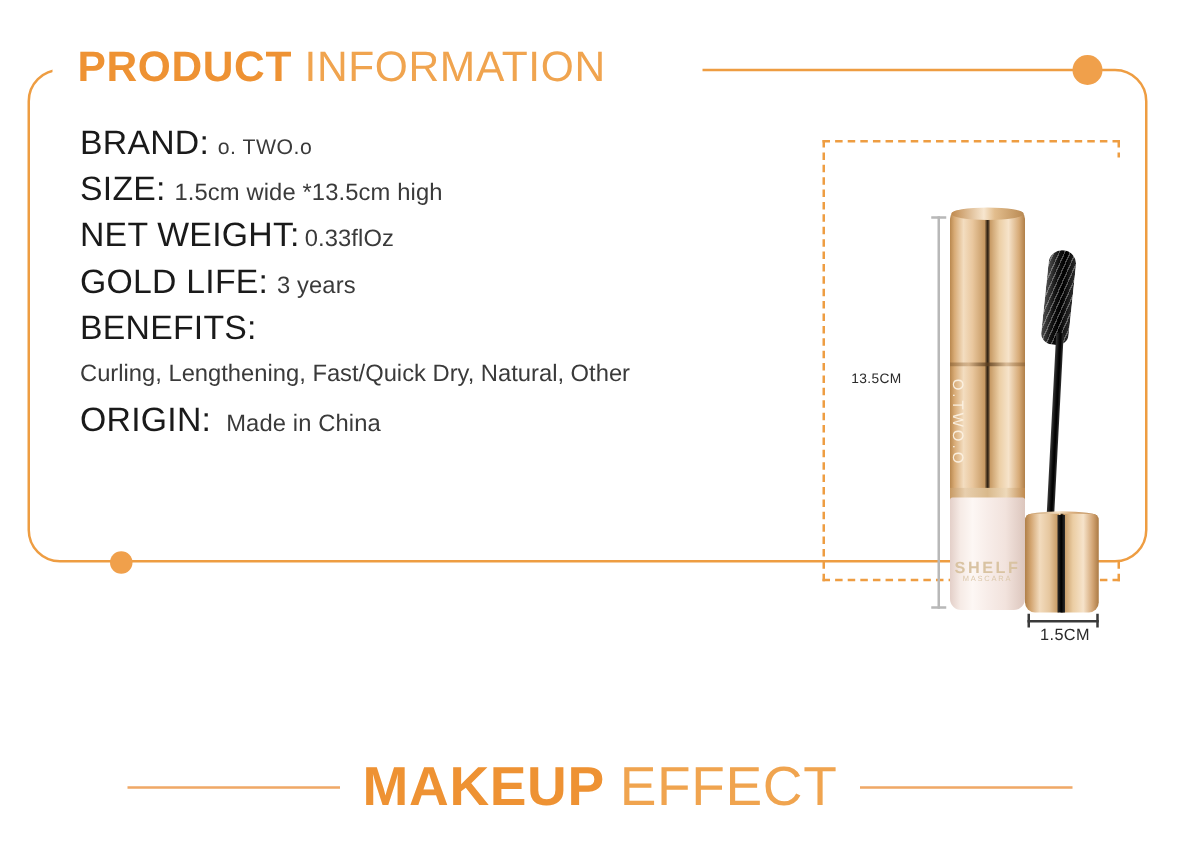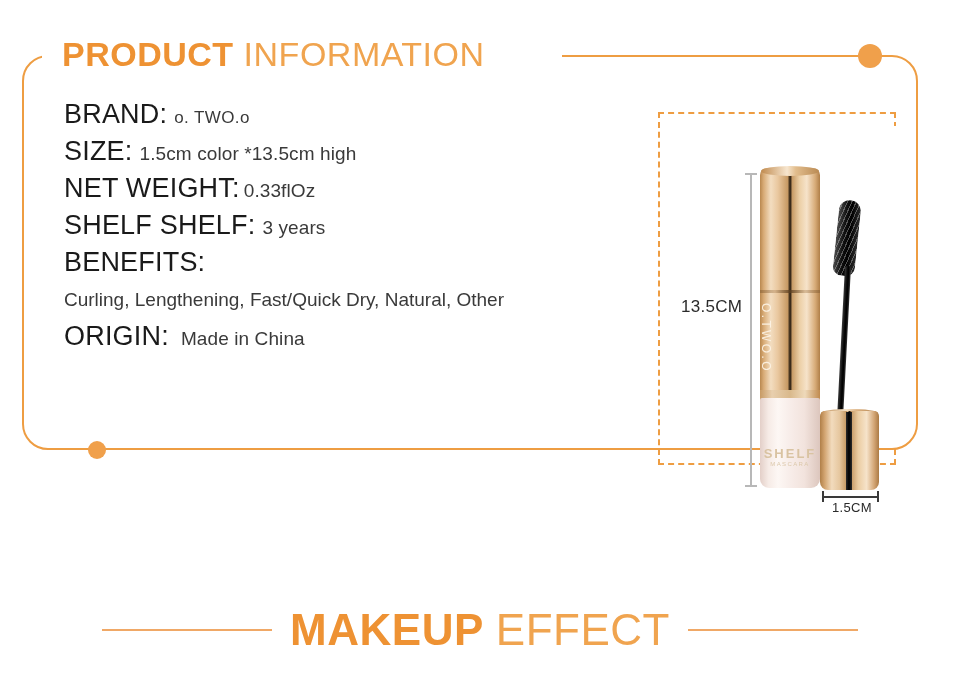--- a/index.html
+++ b/index.html
@@ -358,21 +358,21 @@
     width: 12px;
     height: 2px;
     background: #b8b8b8;
   }
   #dim-height-tick-top { top: 173px; }
   #dim-height-tick-bottom { top: 485px; }
   #dim-height-label {
     position: absolute;
     left: 681px;
     top: 297px;
-    font-size: 17px;
+    font-size: 11px;
     font-weight: 400;
     color: #2b2b2b;
     letter-spacing: .3px;
     white-space: nowrap;
   }
 
   
   #dim-width-line {
     position: absolute;
     left: 822px;
@@ -449,29 +449,29 @@
   <span class="strong">PRODUCT</span><span class="light">INFORMATION</span>
 </div>
 
 <div id="spec-list">
 
   <div class="spec-row">
     <span class="spec-key">BRAND:</span><span class="spec-val brand-small">o. TWO.o</span>
   </div>
 
   <div class="spec-row">
-    <span class="spec-key">SIZE:</span><span class="spec-val">1.5cm color *13.5cm high</span>
+    <span class="spec-key">SIZE:</span><span class="spec-val">1.5cm wide *13.5cm high</span>
   </div>
 
   <div class="spec-row">
     <span class="spec-key">NET WEIGHT:</span><span class="spec-val tight">0.33flOz</span>
   </div>
 
   <div class="spec-row">
-    <span class="spec-key">SHELF SHELF:</span><span class="spec-val">3 years</span>
+    <span class="spec-key">GOLD LIFE:</span><span class="spec-val">3 years</span>
   </div>
 
 
   <div class="spec-row">
     <span class="spec-key">BENEFITS:</span>
   </div>
 
   <div class="spec-row full">Curling, Lengthening, Fast/Quick Dry, Natural, Other</div>
 
   <div class="spec-row">

